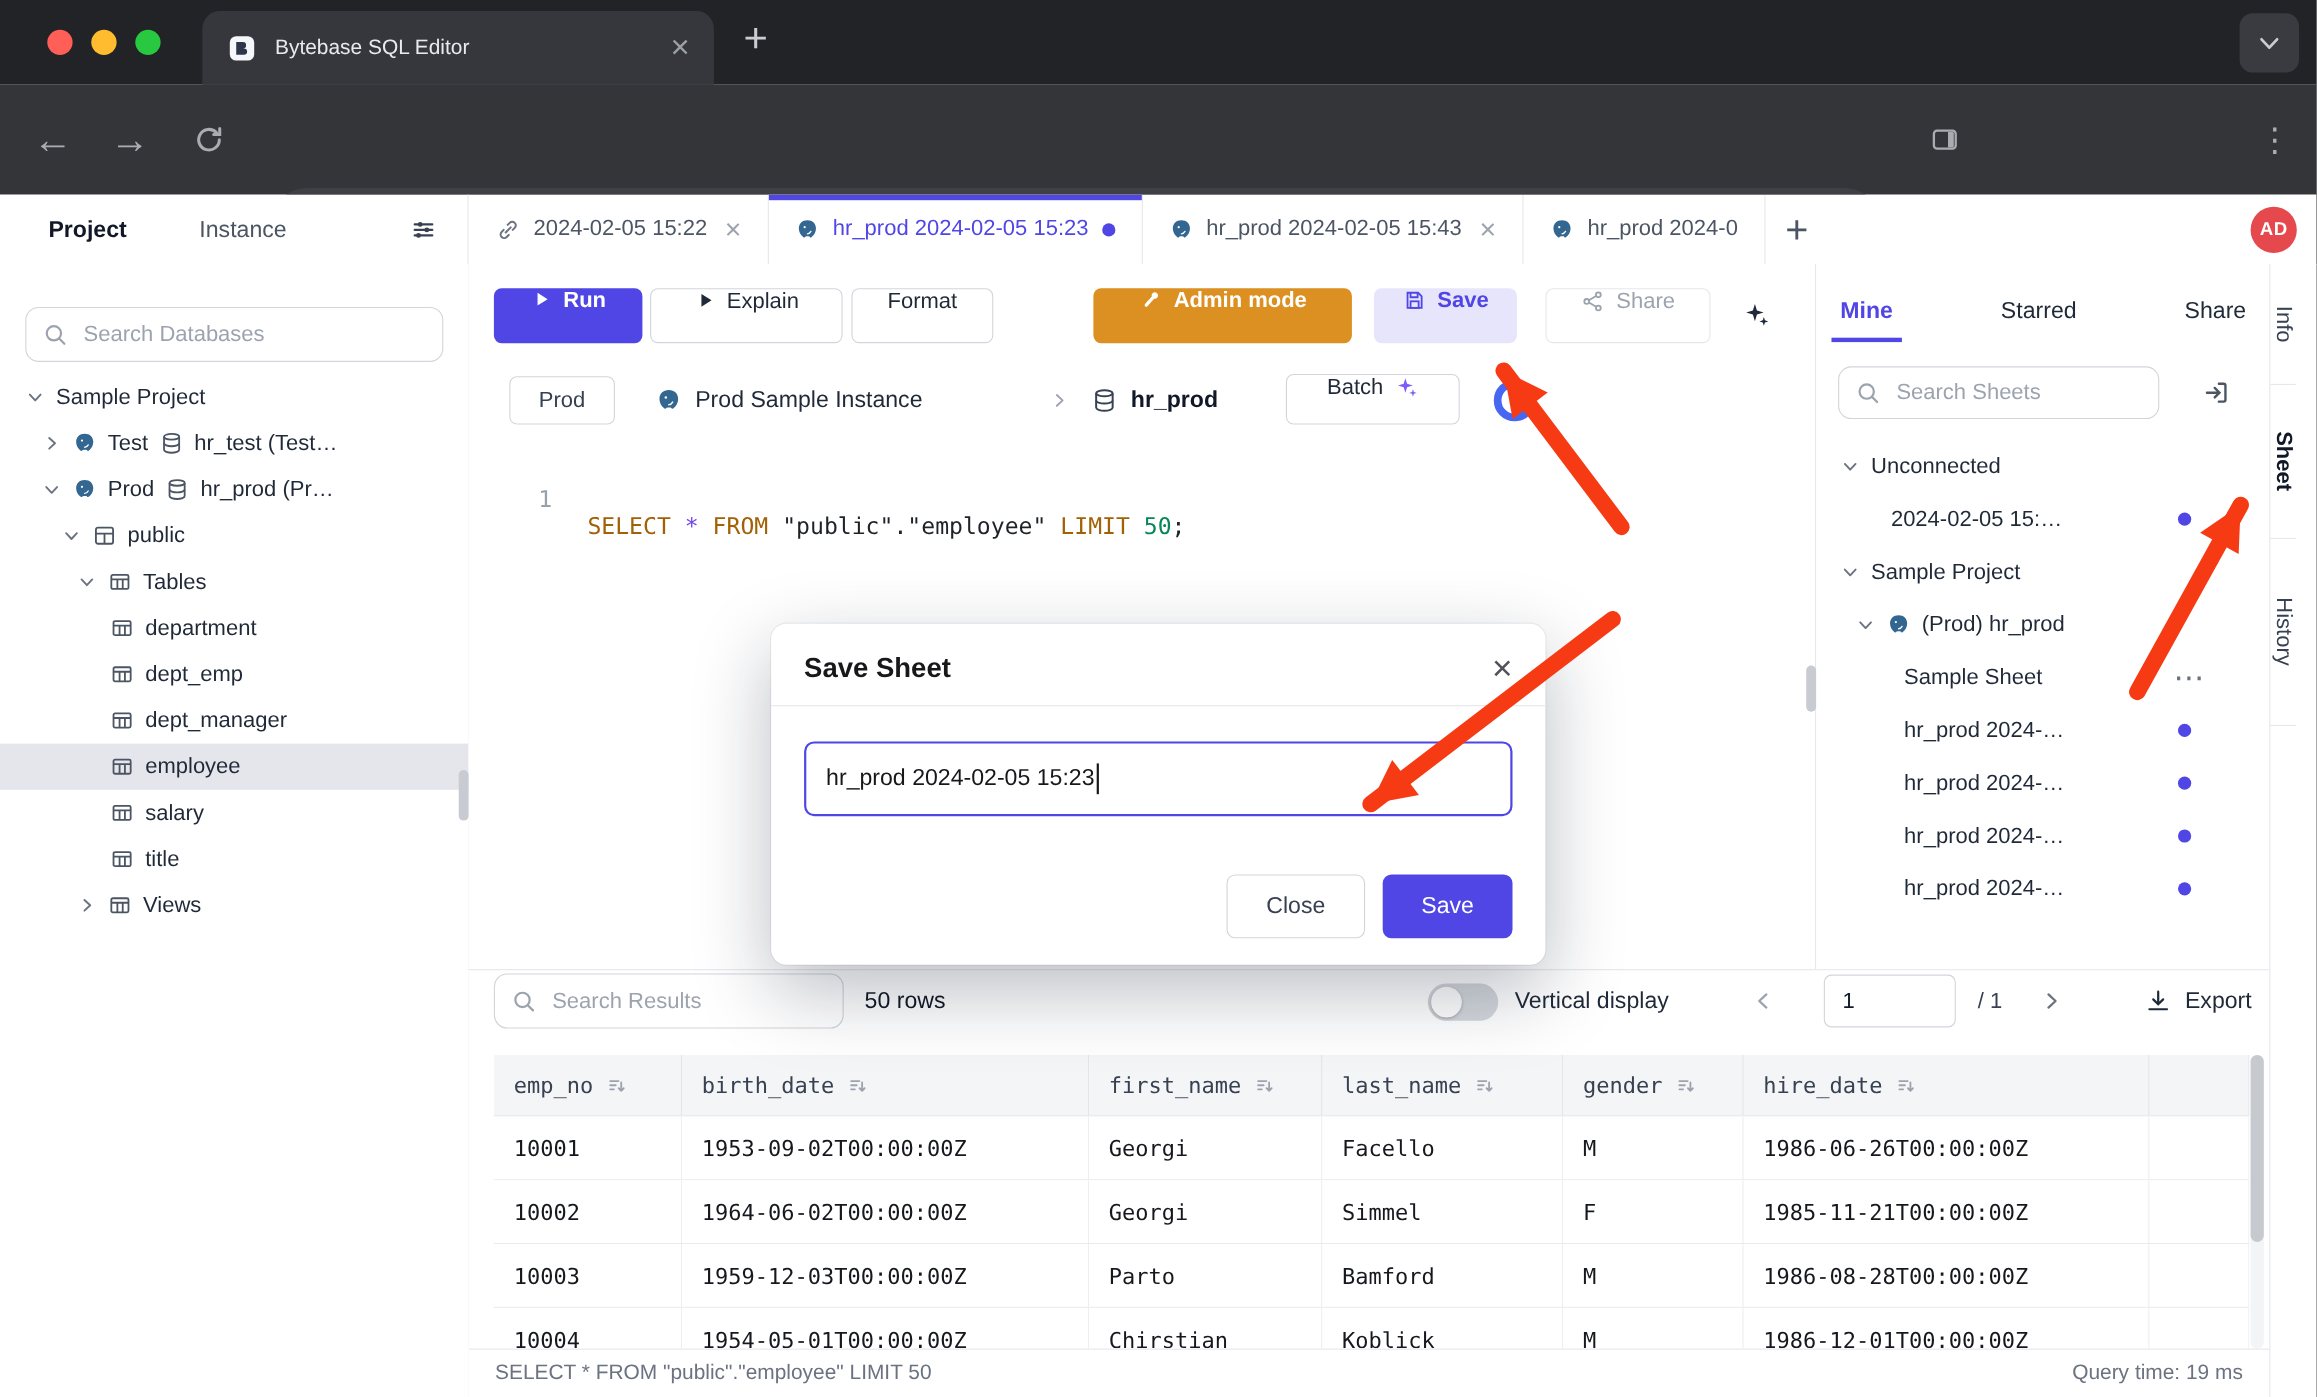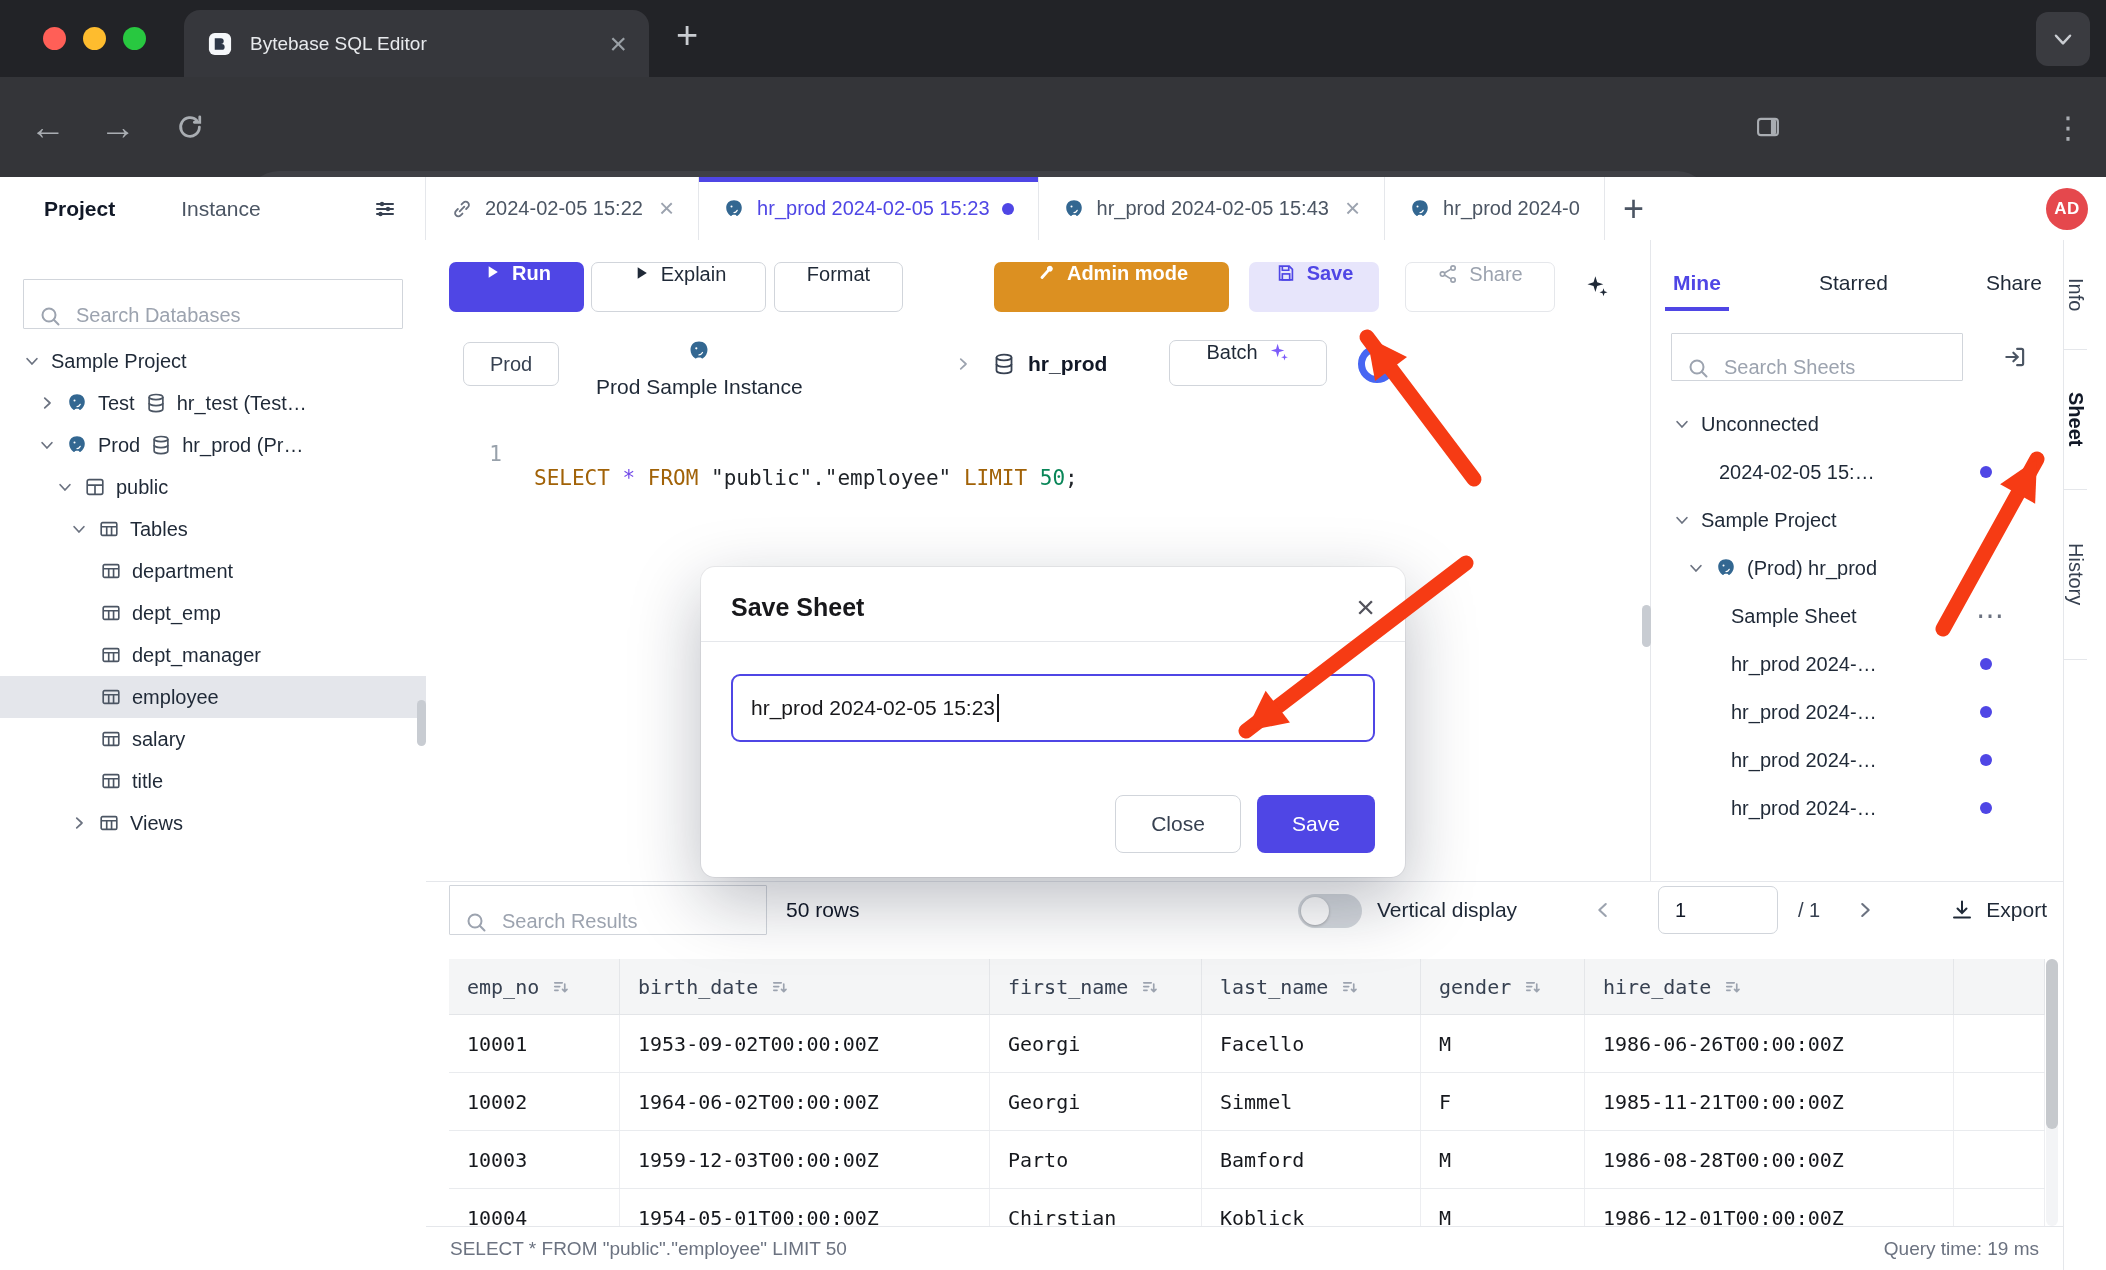--- a/index.html
+++ b/index.html
@@ -44,21 +44,21 @@
   .etab.active{color:var(--accent);}
   .etab.active::before{content:"";position:absolute;left:0;top:0;right:0;height:5px;background:var(--accent);}
   .etab-close{color:#9ca3af;font-size:26px;margin-left:4px;}
   .bluedot{width:12px;height:12px;border-radius:50%;background:var(--accent);flex:none;}
   .newtab2{display:flex;align-items:center;padding:0 18px;font-size:36px;color:#4b5563;font-weight:300;}
   .avatar{position:absolute;right:18px;top:11px;width:42px;height:42px;border-radius:50%;background:var(--avatar);
     color:#fff;display:flex;align-items:center;justify-content:center;font-size:17px;font-weight:700;letter-spacing:.5px;}
 
   
   .sidebar{position:absolute;left:0;top:240px;width:426px;bottom:0;background:#fff;border-right:1px solid #e5e7eb;overflow:hidden;}
-  .searchbox{display:flex;align-items:flex-end;gap:12px;border:1px solid #d1d5db;border-radius:1px;
+  .searchbox{display:flex;align-items:center;gap:12px;border:1px solid #d1d5db;border-radius:12px;
     padding:0 14px;box-sizing:border-box;color:#9ca3af;background:#fff;}
   .searchbox input{border:none;outline:none;font-size:20px;color:#374151;width:100%;background:transparent;font-family:inherit;}
   .searchbox input::placeholder{color:#9ca3af;}
   .sb-search{position:absolute;left:23px;top:39px;width:380px;height:50px;}
   .tree{position:absolute;left:0;top:100px;right:0;}
   .trow{height:42px;display:flex;align-items:center;gap:10px;font-size:20px;color:#1f2937;white-space:nowrap;overflow:hidden;box-sizing:border-box;}
   .trow.selected{background:#e4e6eb;}
   .caret{color:#6b7280;}
   .caret.down{transform:rotate(90deg);}
   .ticon{color:#4b5563;}
@@ -73,21 +73,21 @@
   #btn-explain{left:165px;width:175px;}
   #btn-format{left:348px;width:129px;}
   #btn-admin{left:568px;width:235px;background:var(--admin);color:#fff;font-weight:600;}
   #btn-save{left:823px;width:130px;background:#e7e5fb;color:var(--accent);font-weight:600;}
   #btn-share{left:979px;width:150px;border:1px solid #e5e7eb;background:#fff;color:#9ca3af;}
   #tb-sparkle{position:absolute;left:1158px;top:33px;color:#1f2937;}
   .crumbs{position:absolute;left:0;top:99px;width:100%;height:51px;}
   .chip{position:absolute;left:37px;top:3px;width:96px;height:44px;border:1px solid #d1d5db;border-radius:7px;
     display:flex;align-items:center;justify-content:center;font-size:20px;color:#374151;box-sizing:border-box;}
   .crumb-inst{position:absolute;left:170px;top:0;height:50px;display:flex;align-items:center;gap:12px;
-    font-size:21px;font-weight:500;color:#1f2937;flex-direction:column;}
+    font-size:21px;font-weight:500;color:#1f2937;}
   .crumb-sep{position:absolute;left:528px;top:0;height:50px;display:flex;align-items:center;color:#9ca3af;}
   .crumb-db{position:absolute;left:566px;top:0;height:50px;display:flex;align-items:center;gap:12px;
     font-size:21px;font-weight:700;color:#111827;}
   #btn-batch{left:743px;top:1px;width:158px;height:46px;position:absolute;}
   .ring{position:absolute;left:932px;top:6px;width:38px;height:38px;border-radius:50%;
     border:7px solid #4766f2;box-sizing:border-box;}
   .codeline{position:absolute;left:0;top:178px;height:34px;width:100%;font-size:21px;white-space:pre;}
   .gutter{position:absolute;left:40px;width:36px;text-align:right;color:#98a1ab;}
   .code{position:absolute;left:108px;}
   .tok-kw{color:#a16207;} .tok-op{color:#7048e8;} .tok-num{color:#098658;}

